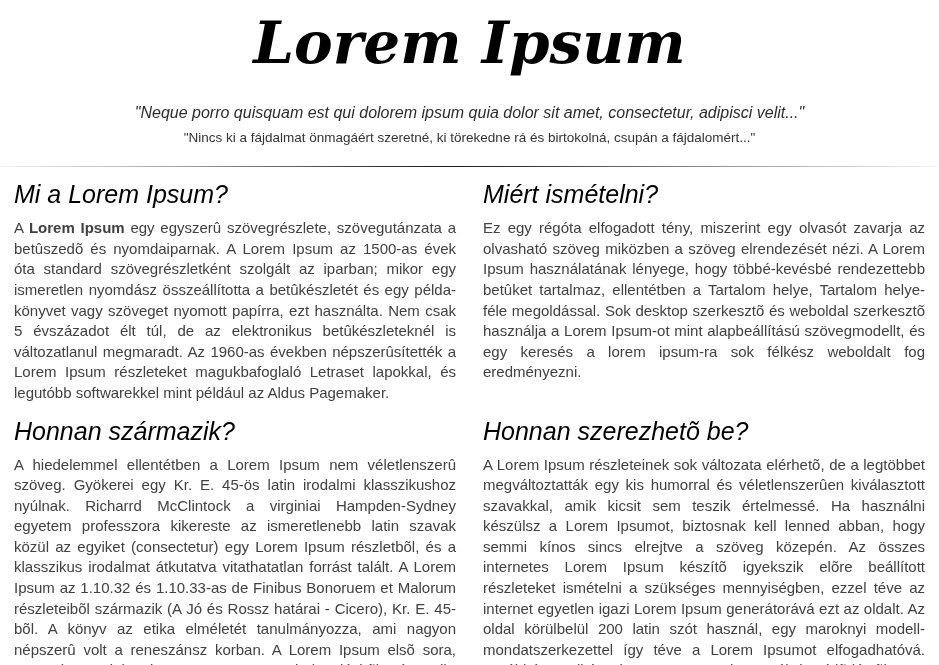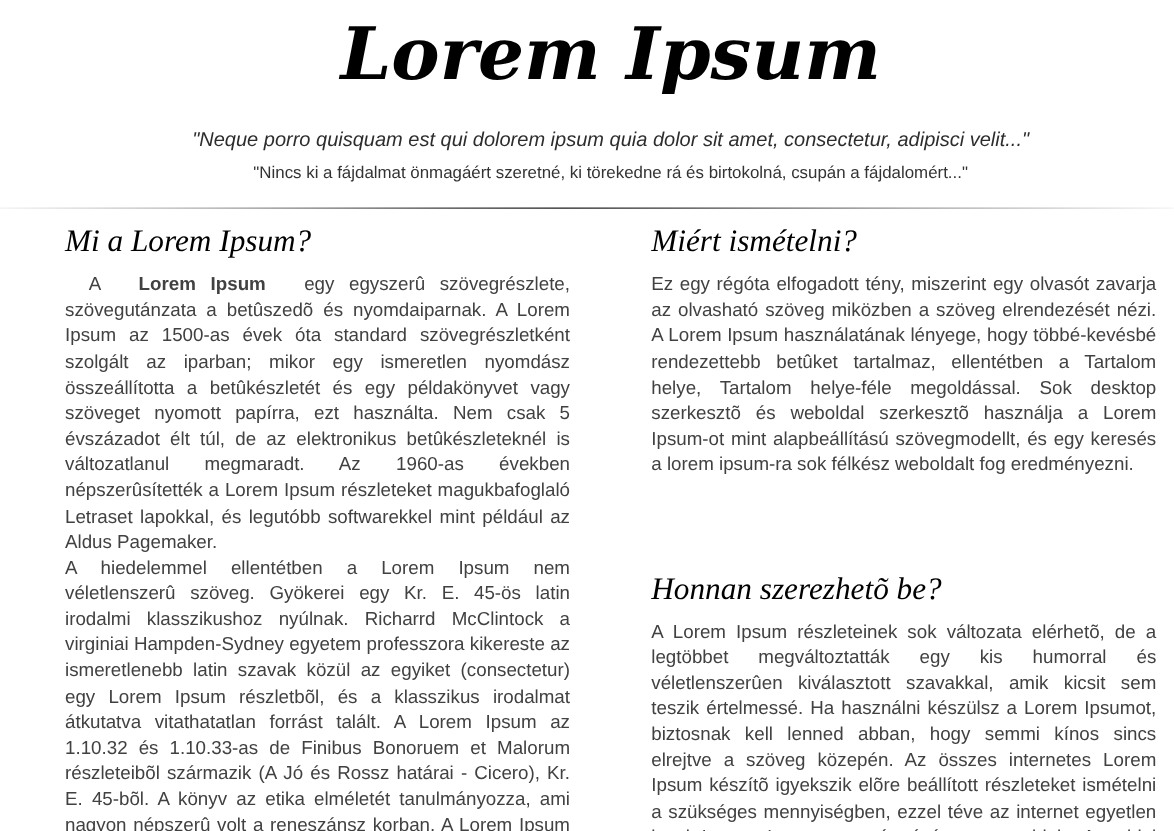--- a/index.html
+++ b/index.html
@@ -1,15 +1,15 @@
 <!DOCTYPE html>
 <html lang="hu"><head>
 <meta charset="utf-8">
 <style>
-  * { box-sizing: border-box; padding-left: 19px; }
+  * { box-sizing: border-box; }
   html, body {
     margin: 0;
     padding: 0;
     background: #ffffff;
     width: 939px;
   }
   body {
     font-family: "Liberation Sans", "DejaVu Sans", sans-serif;
     font-size: 15px;
     line-height: 20.6px;
@@ -54,21 +54,21 @@
   }
 
   
   .content-grid {
     display: grid;
     grid-template-columns: 1fr 1fr;
     column-gap: 27px;
     padding: 0 14px;
   }
   .section-heading {
-    font-family: Liberation Serif, serif;
+    font-family: Liberation Sans, sans-serif;
     font-style: italic;
     font-weight: 500;
     font-size: 25px;
     line-height: 1.2;
     color: #000000;
     margin: 12px 0 9px 0;
   }
   .section-body {
     margin: 0;
     text-align: justify;
@@ -93,20 +93,21 @@
     <h2 class="section-heading">Mi a Lorem Ipsum?</h2>
     <p class="section-body"><span>A </span><span class="bold">Lorem Ipsum</span><span> egy egyszerû szövegrészlete, szövegutánzata a betûszedõ és nyomdaiparnak. A Lorem Ipsum az 1500-as évek óta standard szövegrészletként szolgált az iparban; mikor egy ismeretlen nyomdász összeállította a betûkészletét és egy példa­könyvet vagy szöveget nyomott papírra, ezt használta. Nem csak 5 évszázadot élt túl, de az elektronikus betûkészleteknél is változatlanul megmaradt. Az 1960-as években népszerûsítették a Lorem Ipsum részleteket magukbafoglaló Letraset lapokkal, és legutóbb softwarekkel mint például az Aldus Pagemaker.</span></p>
   </section>
 
   <section class="cell">
     <h2 class="section-heading">Miért ismételni?</h2>
     <p class="section-body">Ez egy régóta elfogadott tény, miszerint egy olvasót zavarja az olvasható szöveg miközben a szöveg elrendezését nézi. A Lorem Ipsum használatának lényege, hogy többé-kevésbé rendezettebb betûket tartalmaz, ellentétben a Tartalom helye, Tartalom helye-féle megoldással. Sok desktop szerkesztõ és weboldal szerkesztõ használja a Lorem Ipsum-ot mint alapbeállítású szövegmodellt, és egy keresés a lorem ipsum-ra sok félkész weboldalt fog eredményezni.</p>
   </section>
 
   <section class="cell">
+    <h2 class="section-heading">Honnan származik?</h2>
     <p class="section-body">A hiedelemmel ellentétben a Lorem Ipsum nem véletlenszerû szöveg. Gyökerei egy Kr. E. 45-ös latin irodalmi klasszikushoz nyúlnak. Richarrd McClintock a virginiai Hampden-Sydney egyetem professzora kikereste az ismeretlenebb latin szavak közül az egyiket (consectetur) egy Lorem Ipsum részletbõl, és a klasszikus irodalmat átkutatva vitathatatlan forrást talált. A Lorem Ipsum az 1.10.32 és 1.10.33-as de Finibus Bonoruem et Malorum részleteibõl származik (A Jó és Rossz határai - Cicero), Kr. E. 45-bõl. A könyv az etika elméletét tanulmányozza, ami nagyon népszerû volt a reneszánsz korban. A Lorem Ipsum elsõ sora, Lorem ipsum dolor sit amet.. a 1.10.32-es bekezdésbõl származik.</p>
   </section>
 
   <section class="cell">
     <h2 class="section-heading">Honnan szerezhetõ be?</h2>
     <p class="section-body">A Lorem Ipsum részleteinek sok változata elérhetõ, de a legtöbbet megváltoztatták egy kis humorral és véletlenszerûen kiválasztott szavakkal, amik kicsit sem teszik értelmessé. Ha használni készülsz a Lorem Ipsumot, biztosnak kell lenned abban, hogy semmi kínos sincs elrejtve a szöveg közepén. Az összes internetes Lorem Ipsum készítõ igyekszik elõre beállított részleteket ismételni a szükséges mennyiségben, ezzel téve az internet egyetlen igazi Lorem Ipsum generátorává ezt az oldalt. Az oldal körülbelül 200 latin szót használ, egy maroknyi modell-mondatszerkezettel így téve a Lorem Ipsumot elfogadhatóvá. Továbbá az elkészült Lorem Ipsum humortól, ismétlõdéstõl vagy értelmetlen szavaktól mentes.</p>
   </section>
 
 </main>
 

